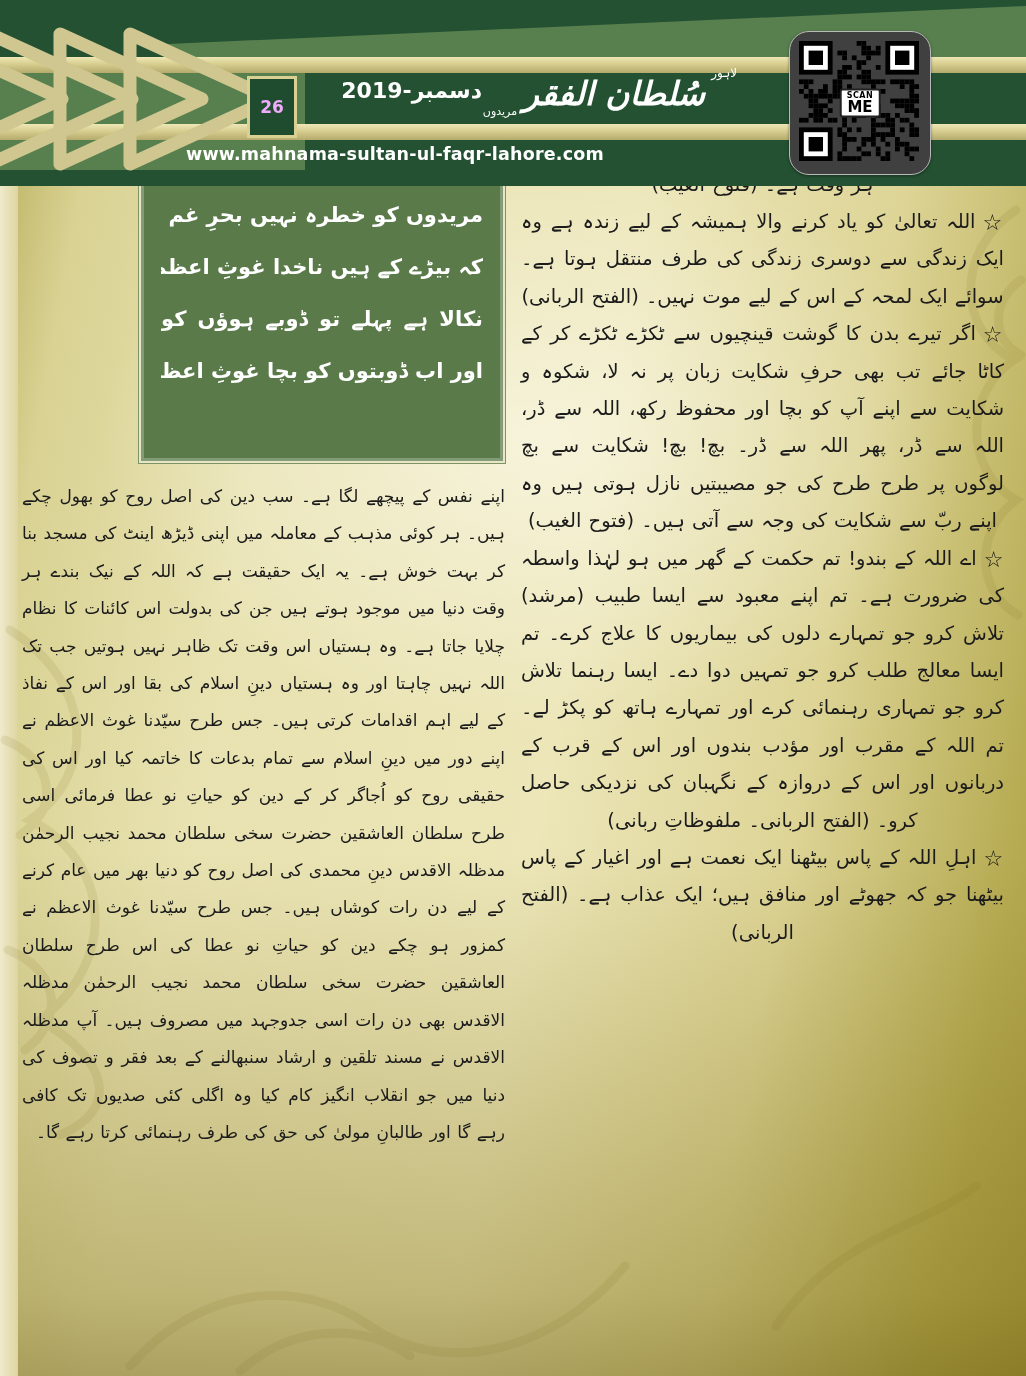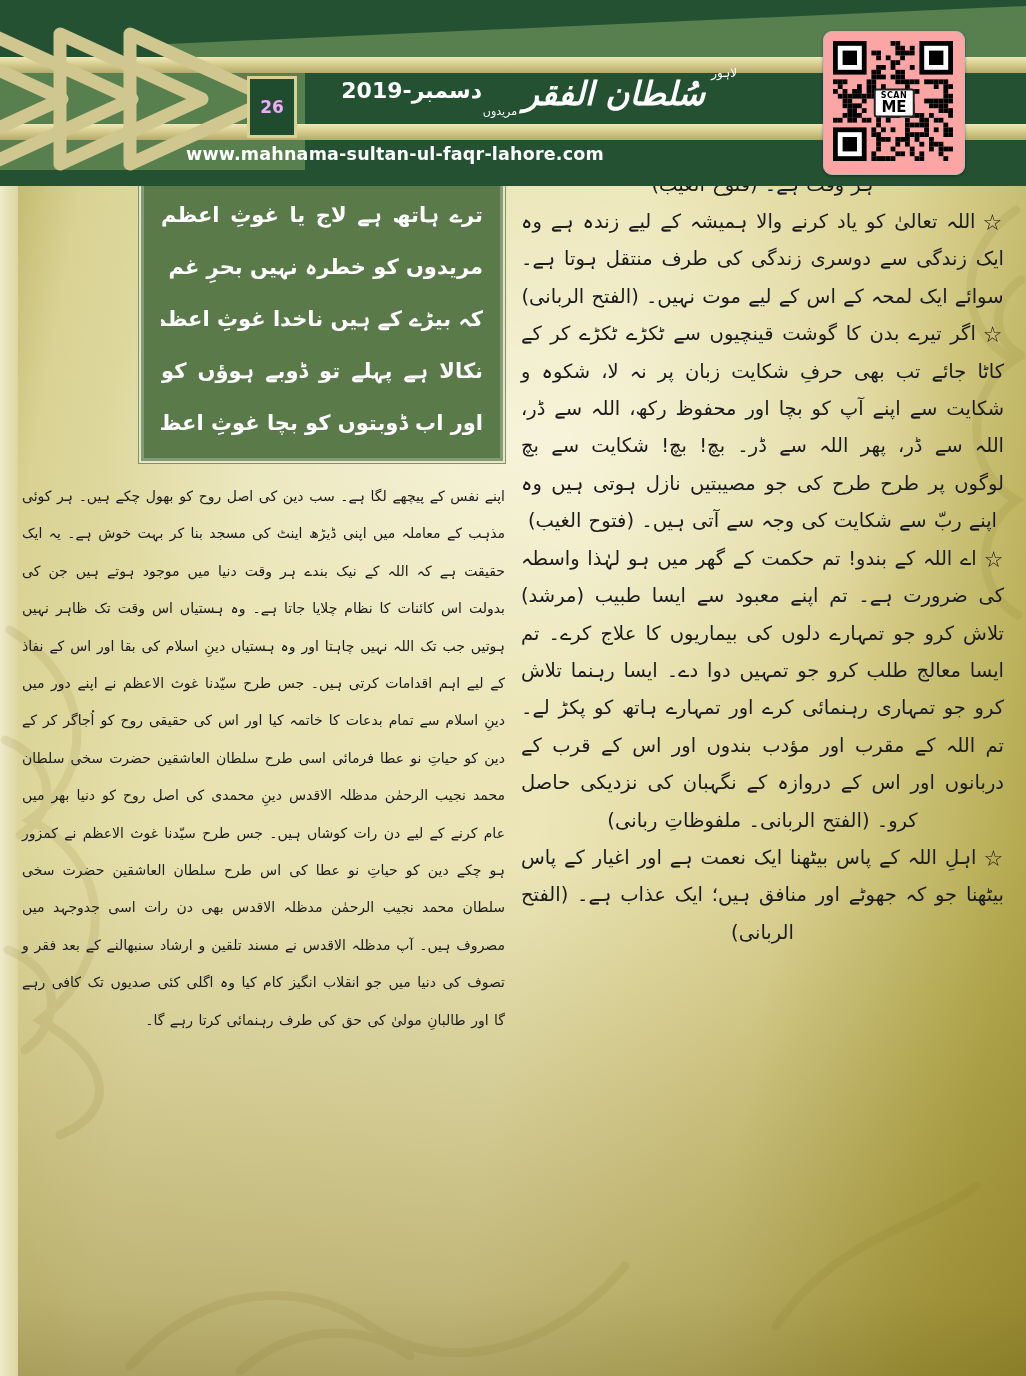--- a/index.html
+++ b/index.html
@@ -32,22 +32,22 @@
     display:flex;align-items:center;justify-content:center;
     color:#f0abfc;font-size:17px;font-weight:bold;}
   .issue-date{position:absolute;left:362px;top:78px;width:120px;z-index:6;
     color:#fff;font-weight:bold;font-size:22px;text-align:center;direction:rtl;}
   .masthead{position:absolute;left:470px;top:62px;width:280px;height:62px;z-index:6;
     display:flex;flex-direction:row-reverse;align-items:center;justify-content:center;gap:6px;
     color:#fff;direction:rtl;}
   .masthead .pre{font-size:11px;align-self:flex-end;margin-bottom:6px;}
   .masthead .main-title{font-size:33px;font-weight:bold;font-style:italic;white-space:nowrap;}
   .masthead .city{font-size:12px;align-self:flex-start;margin-top:4px;}
-  .qr-card{position:absolute;left:823px;top:31px;width:140px;height:142px;z-index:7;
-    background:#fca5a5;border-radius:9px;border:1px solid #b9b9b9;
+  .qr-card{position:absolute;left:789px;top:31px;width:140px;height:142px;z-index:7;
+    background:#404040;border-radius:20px;border:1px solid #b9b9b9;
     box-shadow:0 1px 3px rgba(0,0,0,.4);}
   .qr-card svg{position:absolute;left:9px;top:9px;}
   .qr-label{position:absolute;left:50%;top:50%;transform:translate(-50%,-50%);
     background:#fff;border:2px solid #222;border-radius:3px;
     padding:1px 5px;text-align:center;line-height:1;}
   .qr-label .t{display:block;font-size:8px;font-weight:bold;letter-spacing:.5px;}
   .qr-label .b{display:block;font-size:15px;font-weight:bold;}
   .site-url{position:absolute;left:0;top:144px;width:790px;z-index:6;text-align:center;
     color:#fff;font-weight:bold;font-size:17.5px;letter-spacing:.2px;}
   
@@ -60,21 +60,21 @@
     direction:rtl;word-spacing:1px;}
   .quote-item .star{font-size:22px;line-height:1;position:relative;top:2px;padding-left:7px;
     color:#111;}
   .poem-box{
     width:366px;height:447px;box-sizing:border-box;
     background:#5b7a4a;border:2px solid #e9e6c8;outline:1px solid #7d9465;
     padding:15px 20px;margin-bottom:15px;
     box-shadow:0 0 0 3px rgba(255,255,255,.25) inset;}
   .poem-line{color:#ffffff;font-size:21px;font-weight:bold;height:52px;line-height:52px;
     text-align:justify;text-align-last:justify;direction:rtl;white-space:nowrap;overflow:hidden;}
-  .body-para{font-size:14px;line-height:37.4px;text-align:justify;direction:rtl;word-spacing:1px;}
+  .body-para{font-size:17px;line-height:37.4px;text-align:justify;direction:rtl;word-spacing:1px;}
   
   .orn{position:absolute;z-index:0;opacity:.13;}
   .orn path{fill:none;stroke:#857729;stroke-width:9;stroke-linecap:round;}
 </style>
 </head>
 <body>
 
 <div class="page">
 
   <div class="edge-strip"></div>
@@ -364,21 +364,20 @@
           <div class="quote-item"><span class="star">☆</span><span>اے اللہ کے بندو! تم حکمت کے گھر میں ہو لہٰذا واسطہ کی ضرورت ہے۔ تم اپنے معبود سے ایسا طبیب (مرشد) تلاش کرو جو تمہارے دلوں کی بیماریوں کا علاج کرے۔ تم ایسا معالج طلب کرو جو تمہیں دوا دے۔ ایسا رہنما تلاش کرو جو تمہاری رہنمائی کرے اور تمہارے ہاتھ کو پکڑ لے۔ تم اللہ کے مقرب اور مؤدب بندوں اور اس کے قرب کے دربانوں اور اس کے دروازہ کے نگہبان کی نزدیکی حاصل کرو۔ (الفتح الربانی۔ ملفوظاتِ ربانی)</span></div>
           <div class="quote-item"><span class="star">☆</span><span>اہلِ اللہ کے پاس بیٹھنا ایک نعمت ہے اور اغیار کے پاس بیٹھنا جو کہ جھوٹے اور منافق ہیں؛ ایک عذاب ہے۔ (الفتح الربانی)</span></div>
         </div>
     </div>
 
     <div class="col col-left">
       <div class="poem-box">
           <div class="poem-line">اسیروں کے مشکل کشا غوثِ اعظم</div>
           <div class="poem-line">فقیروں کے حاجت روا غوثِ اعظم</div>
           <div class="poem-line">ترے ہاتھ میں ہاتھ میں نے دیا ہے</div>
-          <div class="poem-line">ترے ہاتھ ہے لاج یا غوثِ اعظم</div>
           <div class="poem-line">مریدوں کو خطرہ نہیں بحرِ غم سے</div>
           <div class="poem-line">کہ بیڑے کے ہیں ناخدا غوثِ اعظم</div>
           <div class="poem-line">نکالا ہے پہلے تو ڈوبے ہوؤں کو</div>
           <div class="poem-line">اور اب ڈوبتوں کو بچا غوثِ اعظم</div>
         </div>
       <div class="body-para">اپنے نفس کے پیچھے لگا ہے۔ سب دین کی اصل روح کو بھول چکے ہیں۔ ہر کوئی مذہب کے معاملہ میں اپنی ڈیڑھ اینٹ کی مسجد بنا کر بہت خوش ہے۔ یہ ایک حقیقت ہے کہ اللہ کے نیک بندے ہر وقت دنیا میں موجود ہوتے ہیں جن کی بدولت اس کائنات کا نظام چلایا جاتا ہے۔ وہ ہستیاں اس وقت تک ظاہر نہیں ہوتیں جب تک اللہ نہیں چاہتا اور وہ ہستیاں دینِ اسلام کی بقا اور اس کے نفاذ کے لیے اہم اقدامات کرتی ہیں۔ جس طرح سیّدنا غوث الاعظم نے اپنے دور میں دینِ اسلام سے تمام بدعات کا خاتمہ کیا اور اس کی حقیقی روح کو اُجاگر کر کے دین کو حیاتِ نو عطا فرمائی اسی طرح سلطان العاشقین حضرت سخی سلطان محمد نجیب الرحمٰن مدظلہ الاقدس دینِ محمدی کی اصل روح کو دنیا بھر میں عام کرنے کے لیے دن رات کوشاں ہیں۔ جس طرح سیّدنا غوث الاعظم نے کمزور ہو چکے دین کو حیاتِ نو عطا کی اس طرح سلطان العاشقین حضرت سخی سلطان محمد نجیب الرحمٰن مدظلہ الاقدس بھی دن رات اسی جدوجہد میں مصروف ہیں۔ آپ مدظلہ الاقدس نے مسند تلقین و ارشاد سنبھالنے کے بعد فقر و تصوف کی دنیا میں جو انقلاب انگیز کام کیا وہ اگلی کئی صدیوں تک کافی رہے گا اور طالبانِ مولیٰ کی حق کی طرف رہنمائی کرتا رہے گا۔</div>
     </div>
 
   </div>
 </div>

